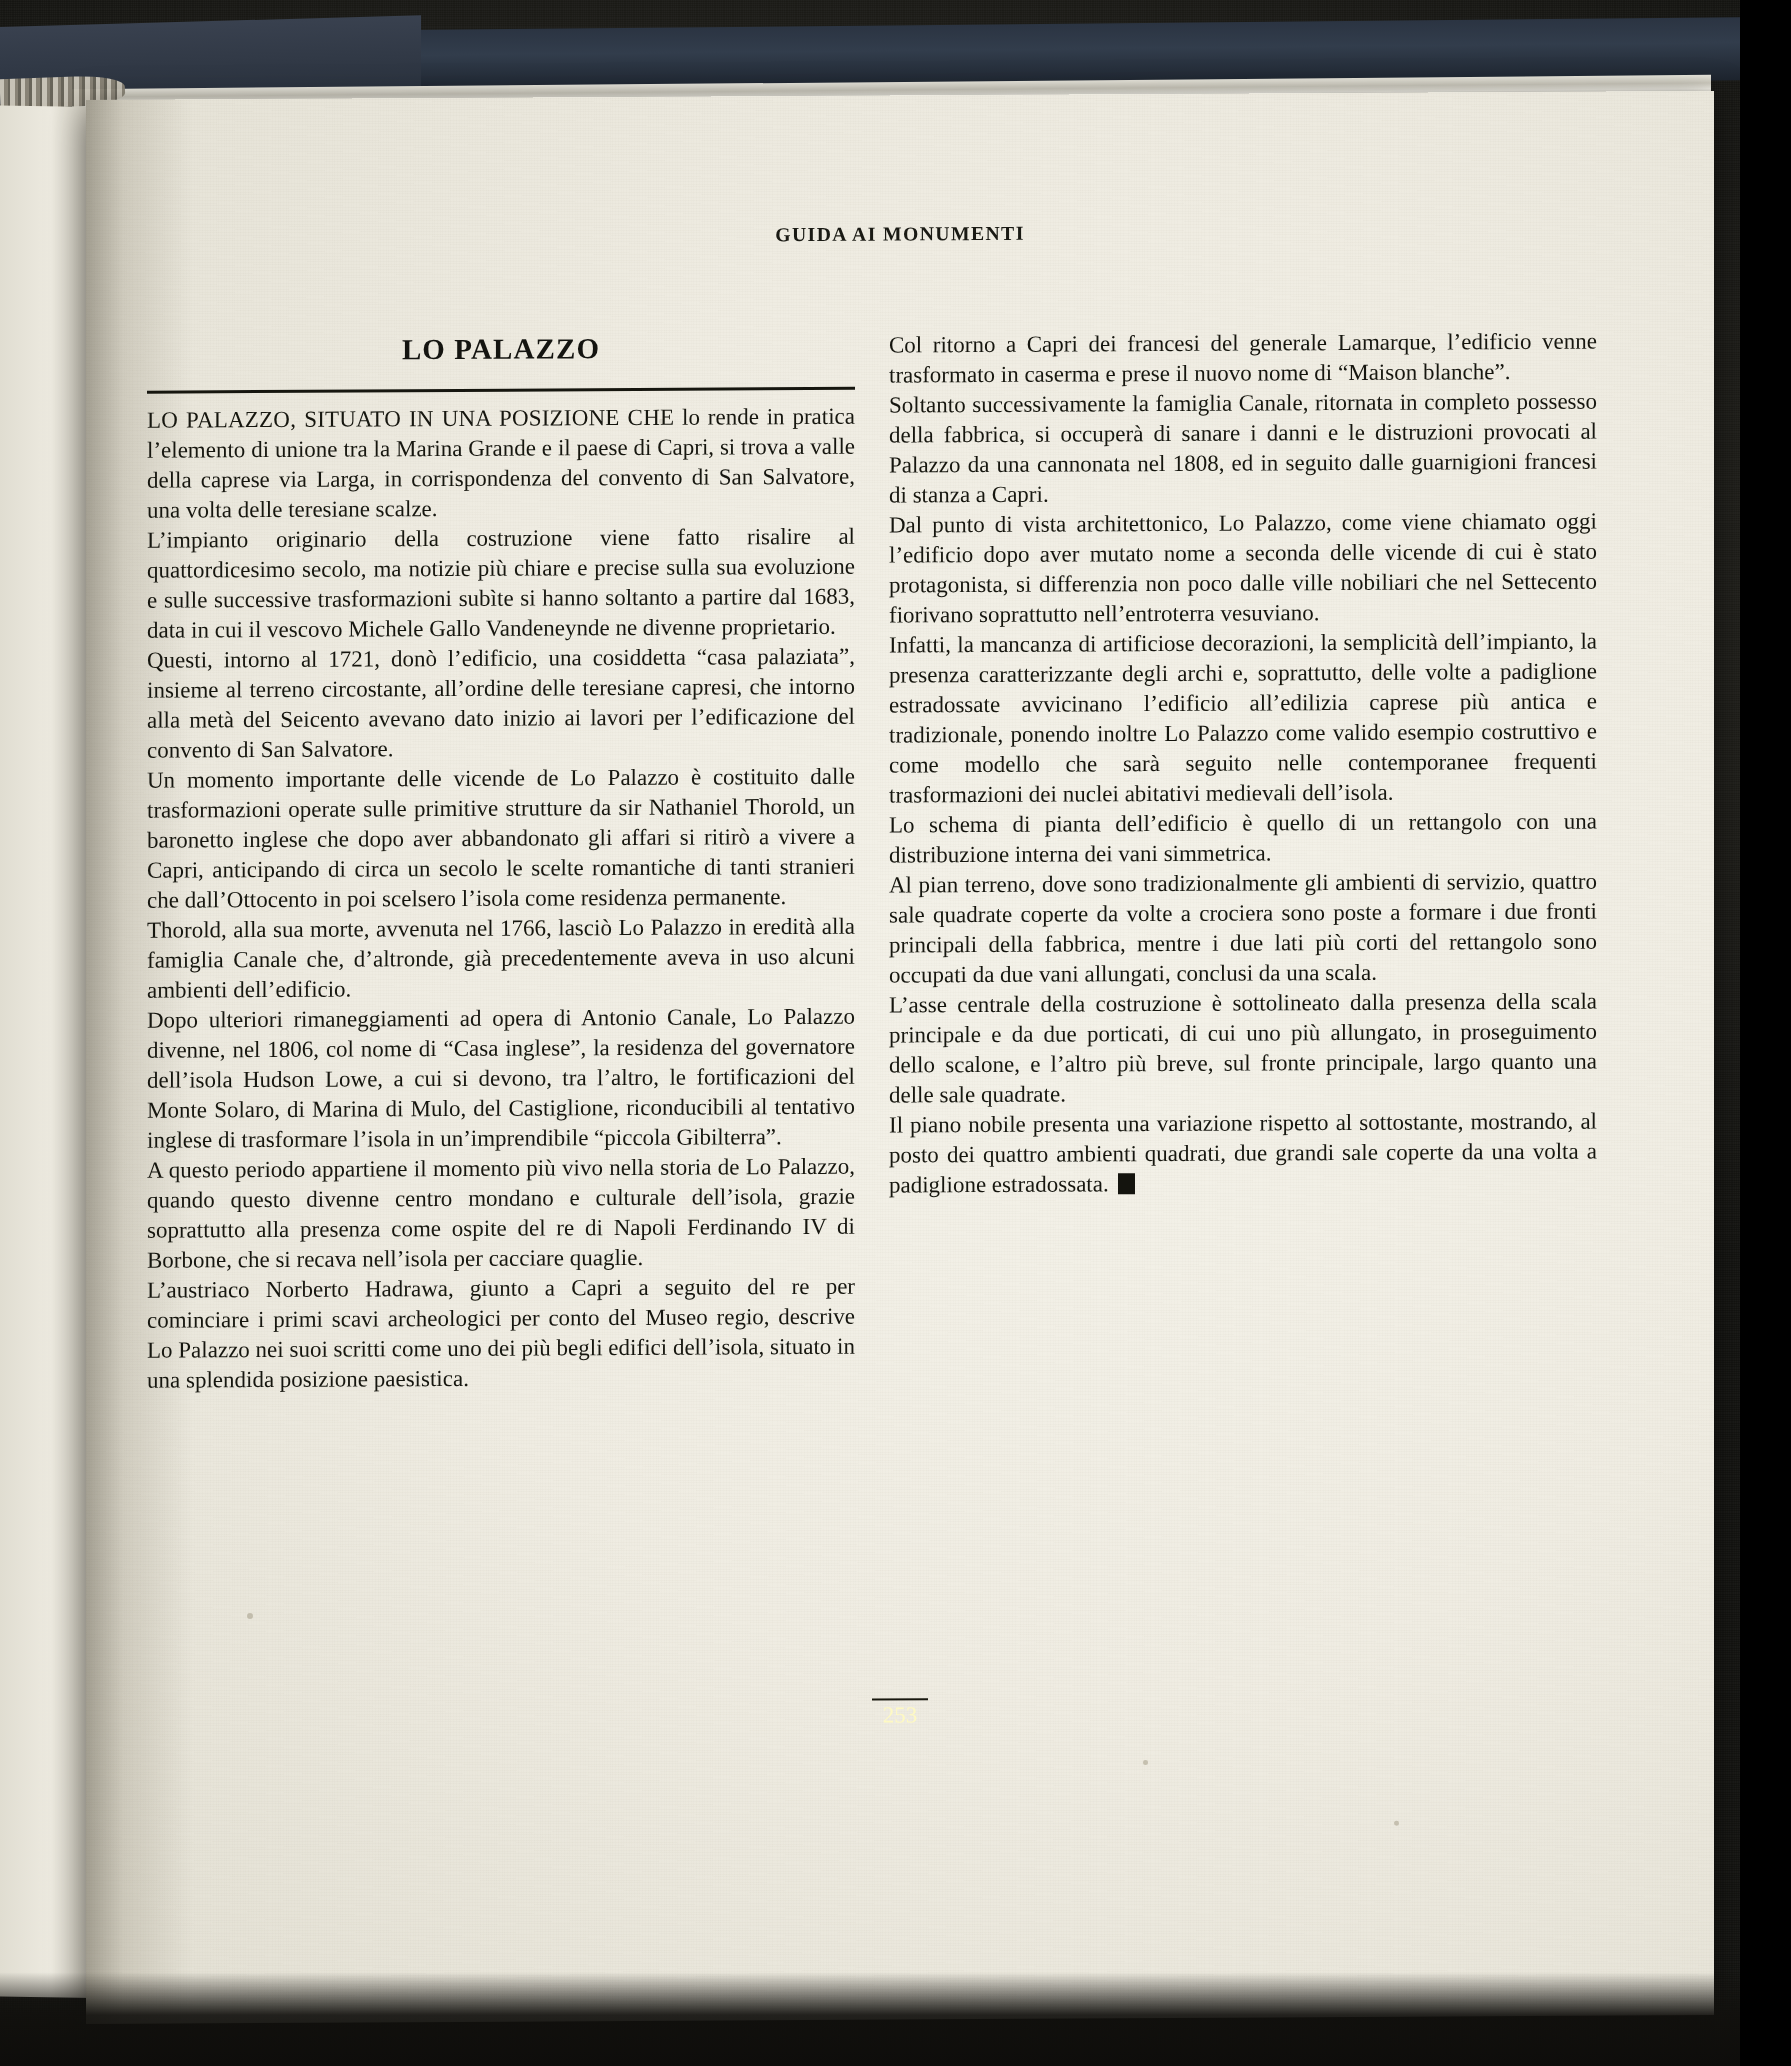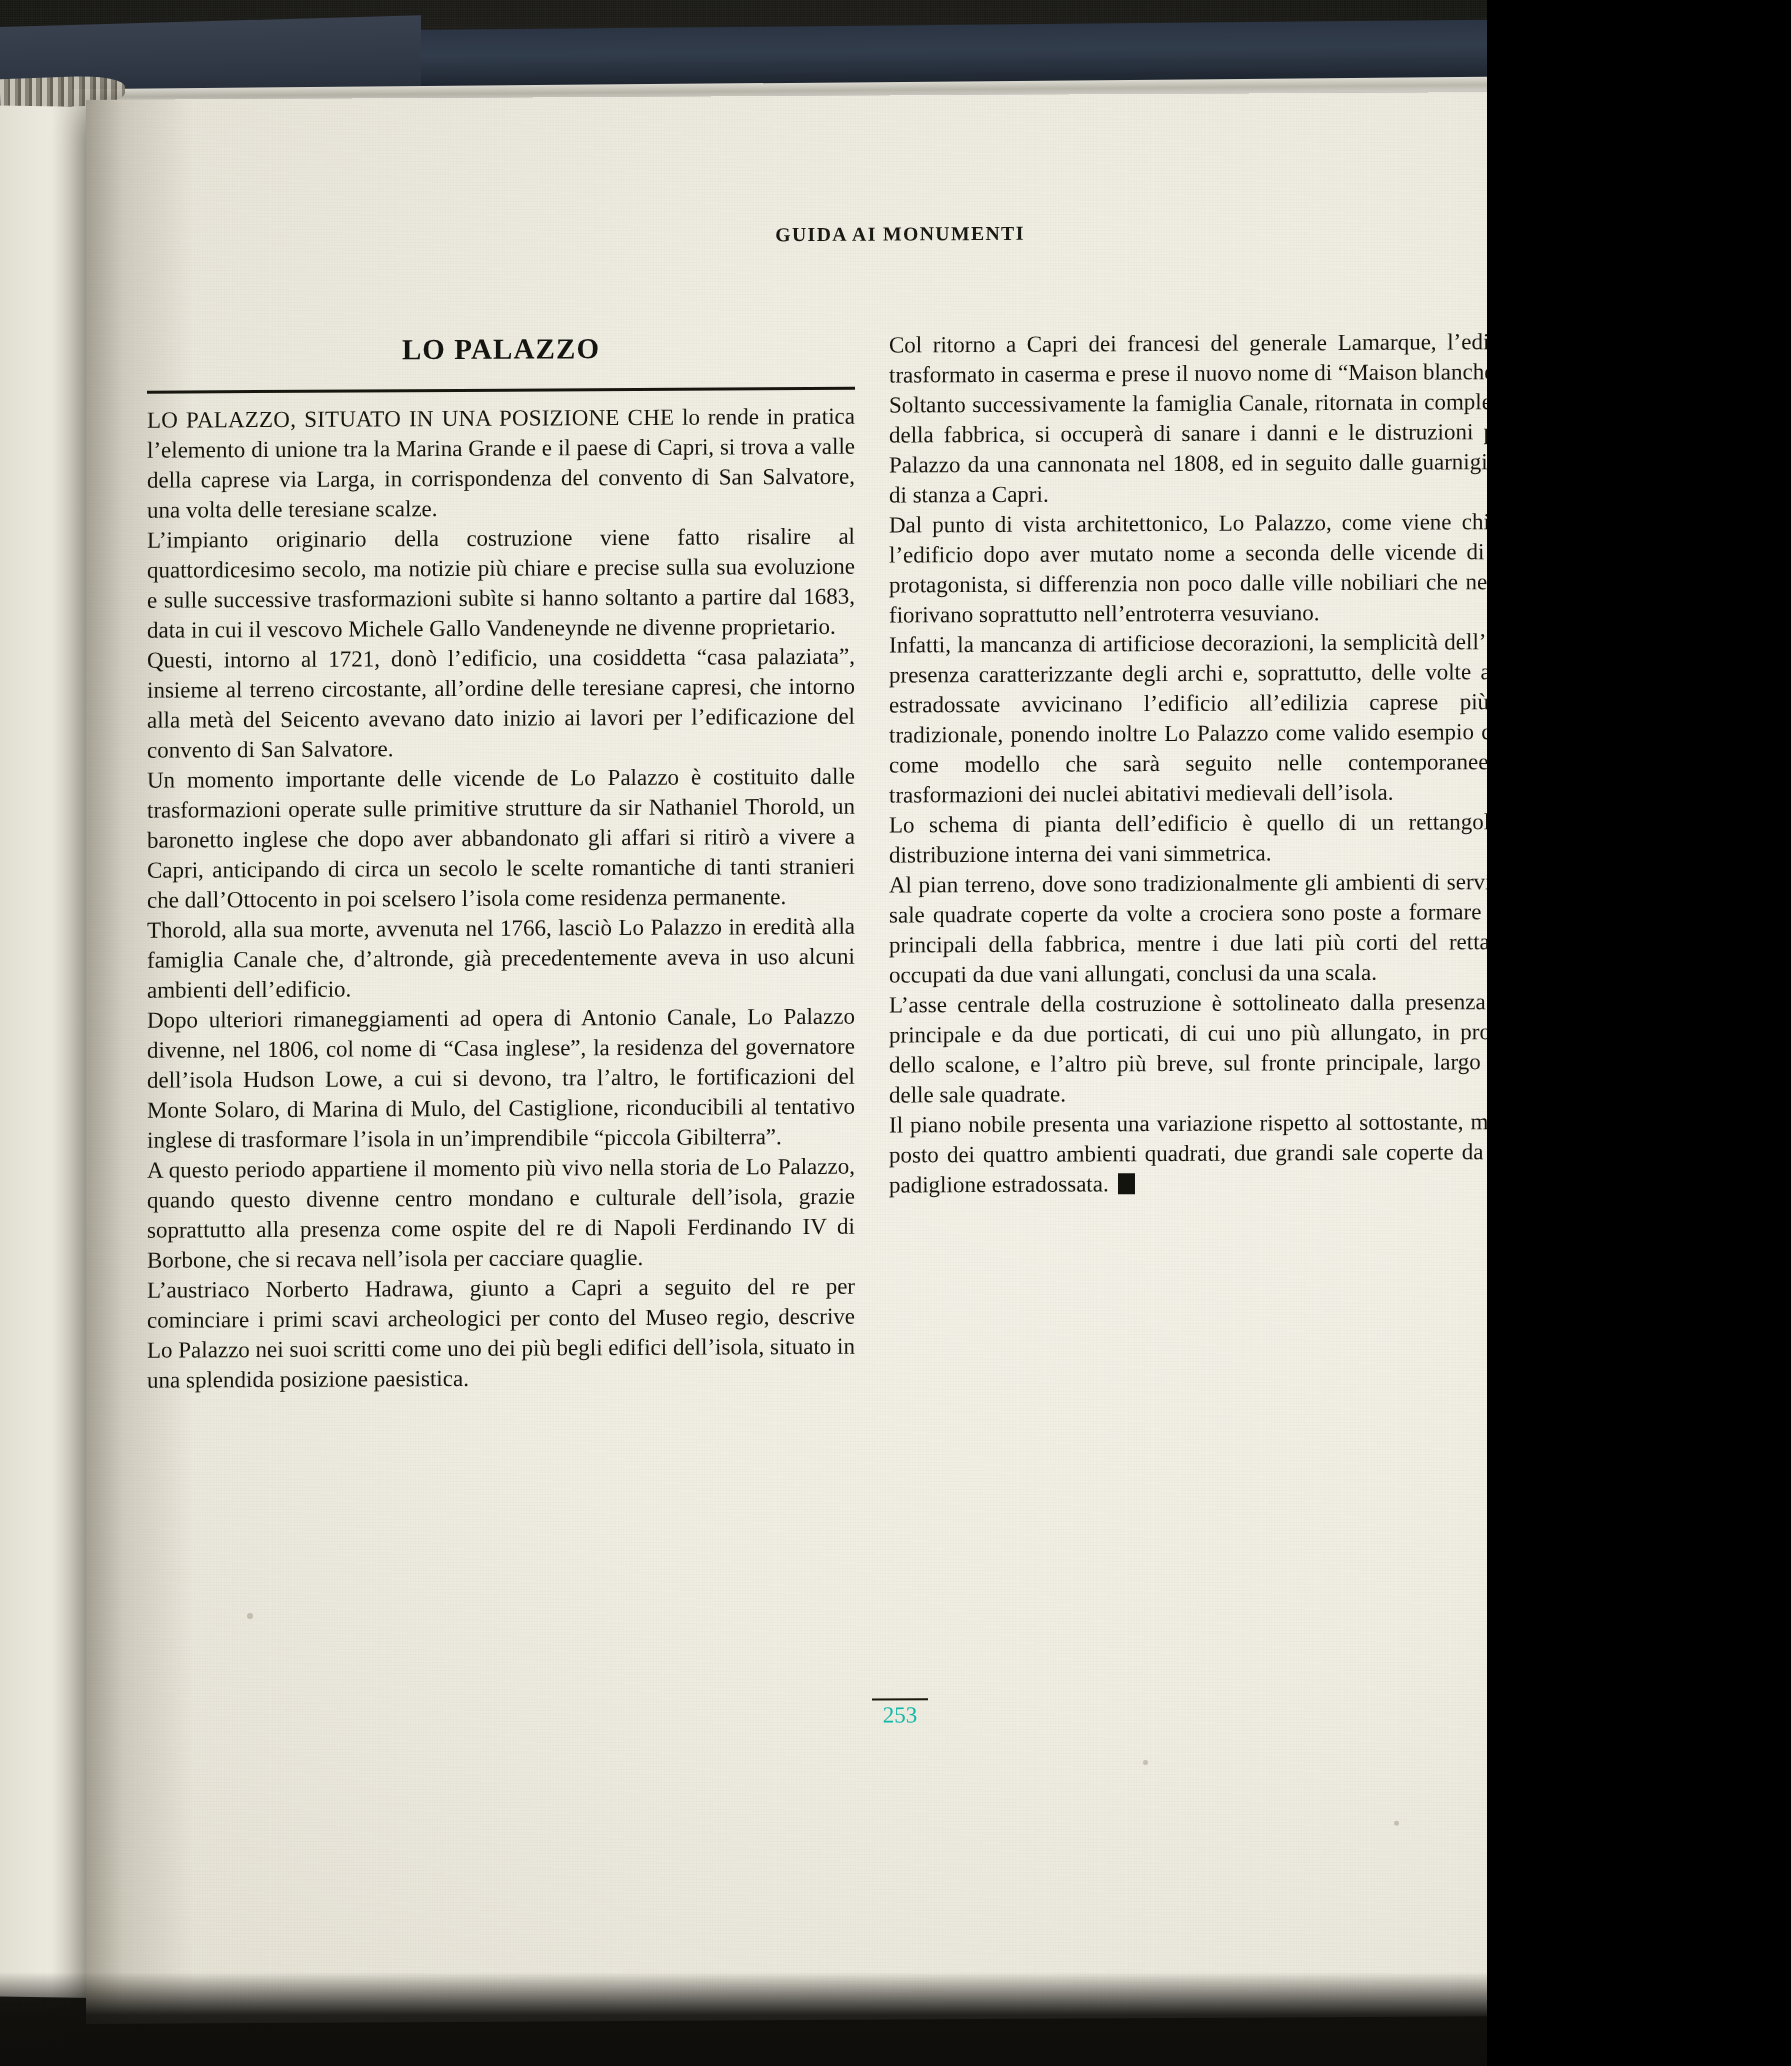--- a/index.html
+++ b/index.html
@@ -10,21 +10,21 @@
   body {
     width: 1791px;
     height: 2066px;
     overflow: hidden;
     font-family: "Liberation Serif", serif;
   }
 
   
   .photo {
     position: relative;
-    width: 1487px;
+    width: 1740px;
     height: 2066px;
     background: #201f1b;
     overflow: hidden;
   }
 
   
   .backdrop {
     position: absolute;
     inset: 0;
     background:
@@ -241,21 +241,21 @@
     position: absolute;
     left: 0;
     top: 1603px;
     width: 1628px;
     text-align: center;
   }
   .folio-inner {
     display: inline-block;
     font-family: "Liberation Serif", serif;
     font-size: 23px;
-    color: #14b8a6;
+    color: #fef9c3;
     border-top: 2.2px solid #18180f;
     padding: 1.8px 10.7px 0 10.7px;
     line-height: 1.15;
   }
 
   
   .speck {
     position: absolute;
     background: rgba(110,100,70,.30);
     border-radius: 50%;

